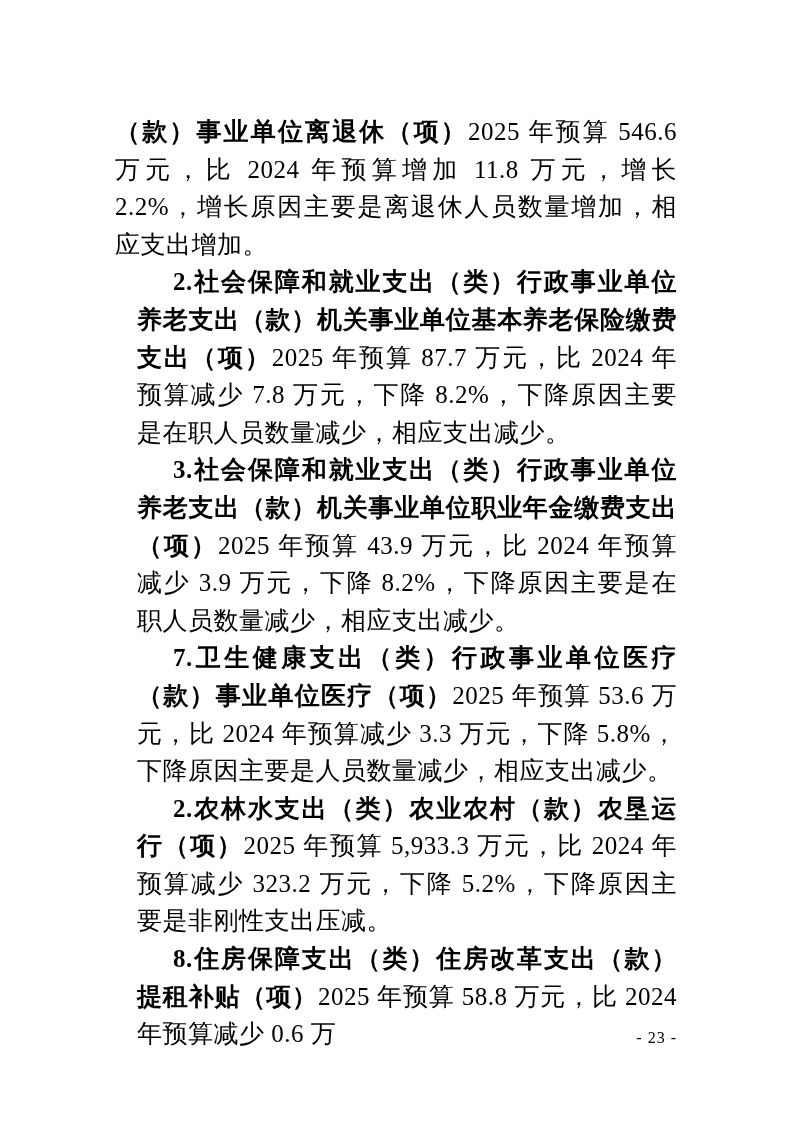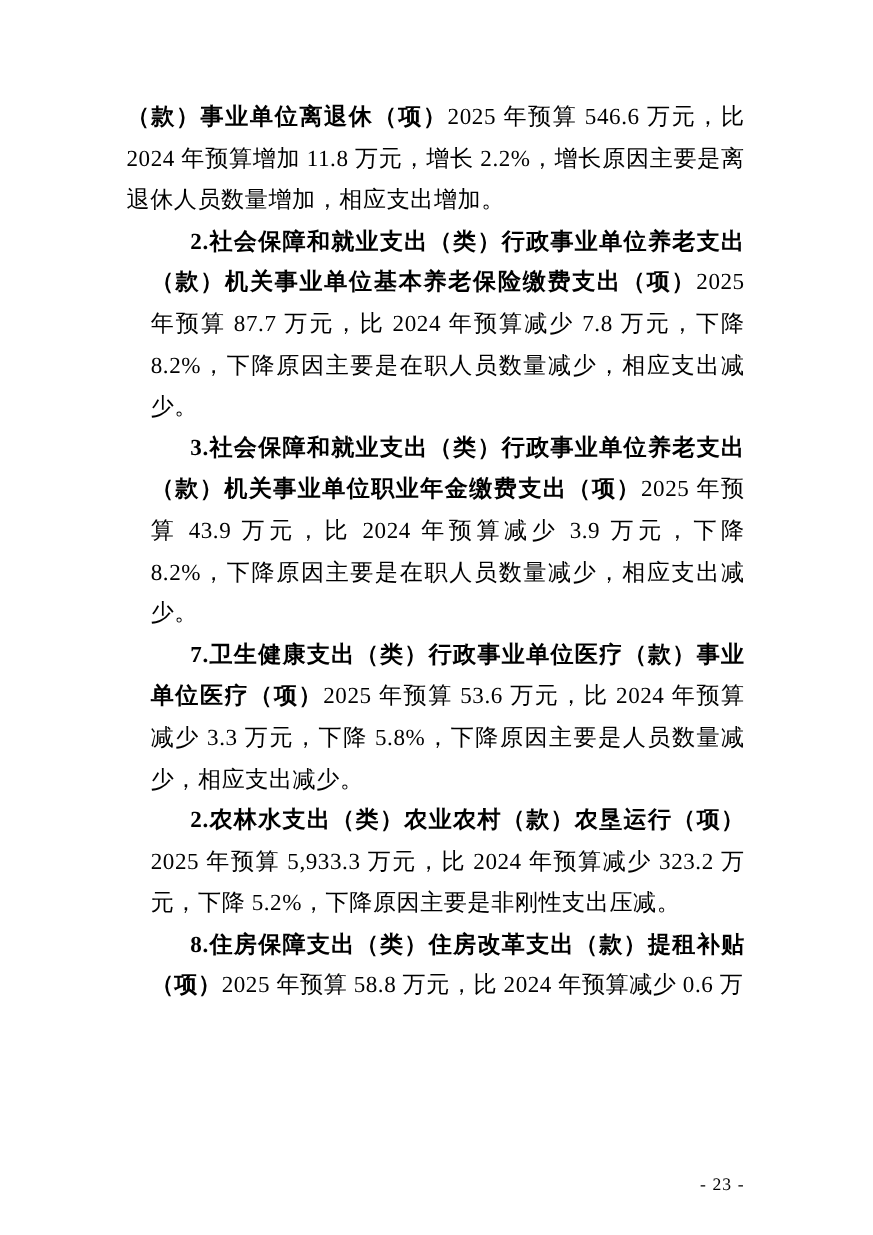--- a/index.html
+++ b/index.html
@@ -16,42 +16,42 @@
     color: #000000;
   }
   .page {
     position: absolute;
     inset: 0;
     background: #ffffff;
   }
   .text-block {
     position: absolute;
     left: 115px;
-    top: 88px;
+    top: 113px;
     width: 562px;
-    font-size: 21px;
+    font-size: 25px;
     line-height: 37.6px;
     text-align: justify;
     letter-spacing: 0.5px;
   }
   p.para {
     margin: 0;
     padding: 0;
   }
   p.para.indent {
     text-indent: 36px;
     margin-left: 22px;
   }
   .para b {
     font-weight: bold;
   }
   .page-number {
     position: absolute;
     left: 115px;
-    top: 1068px;
+    top: 1028px;
     width: 562px;
     text-align: right;
     font-size: 16px;
     line-height: 20px;
     letter-spacing: 1px;
   }
 </style>
 </head>
 <body>
 

